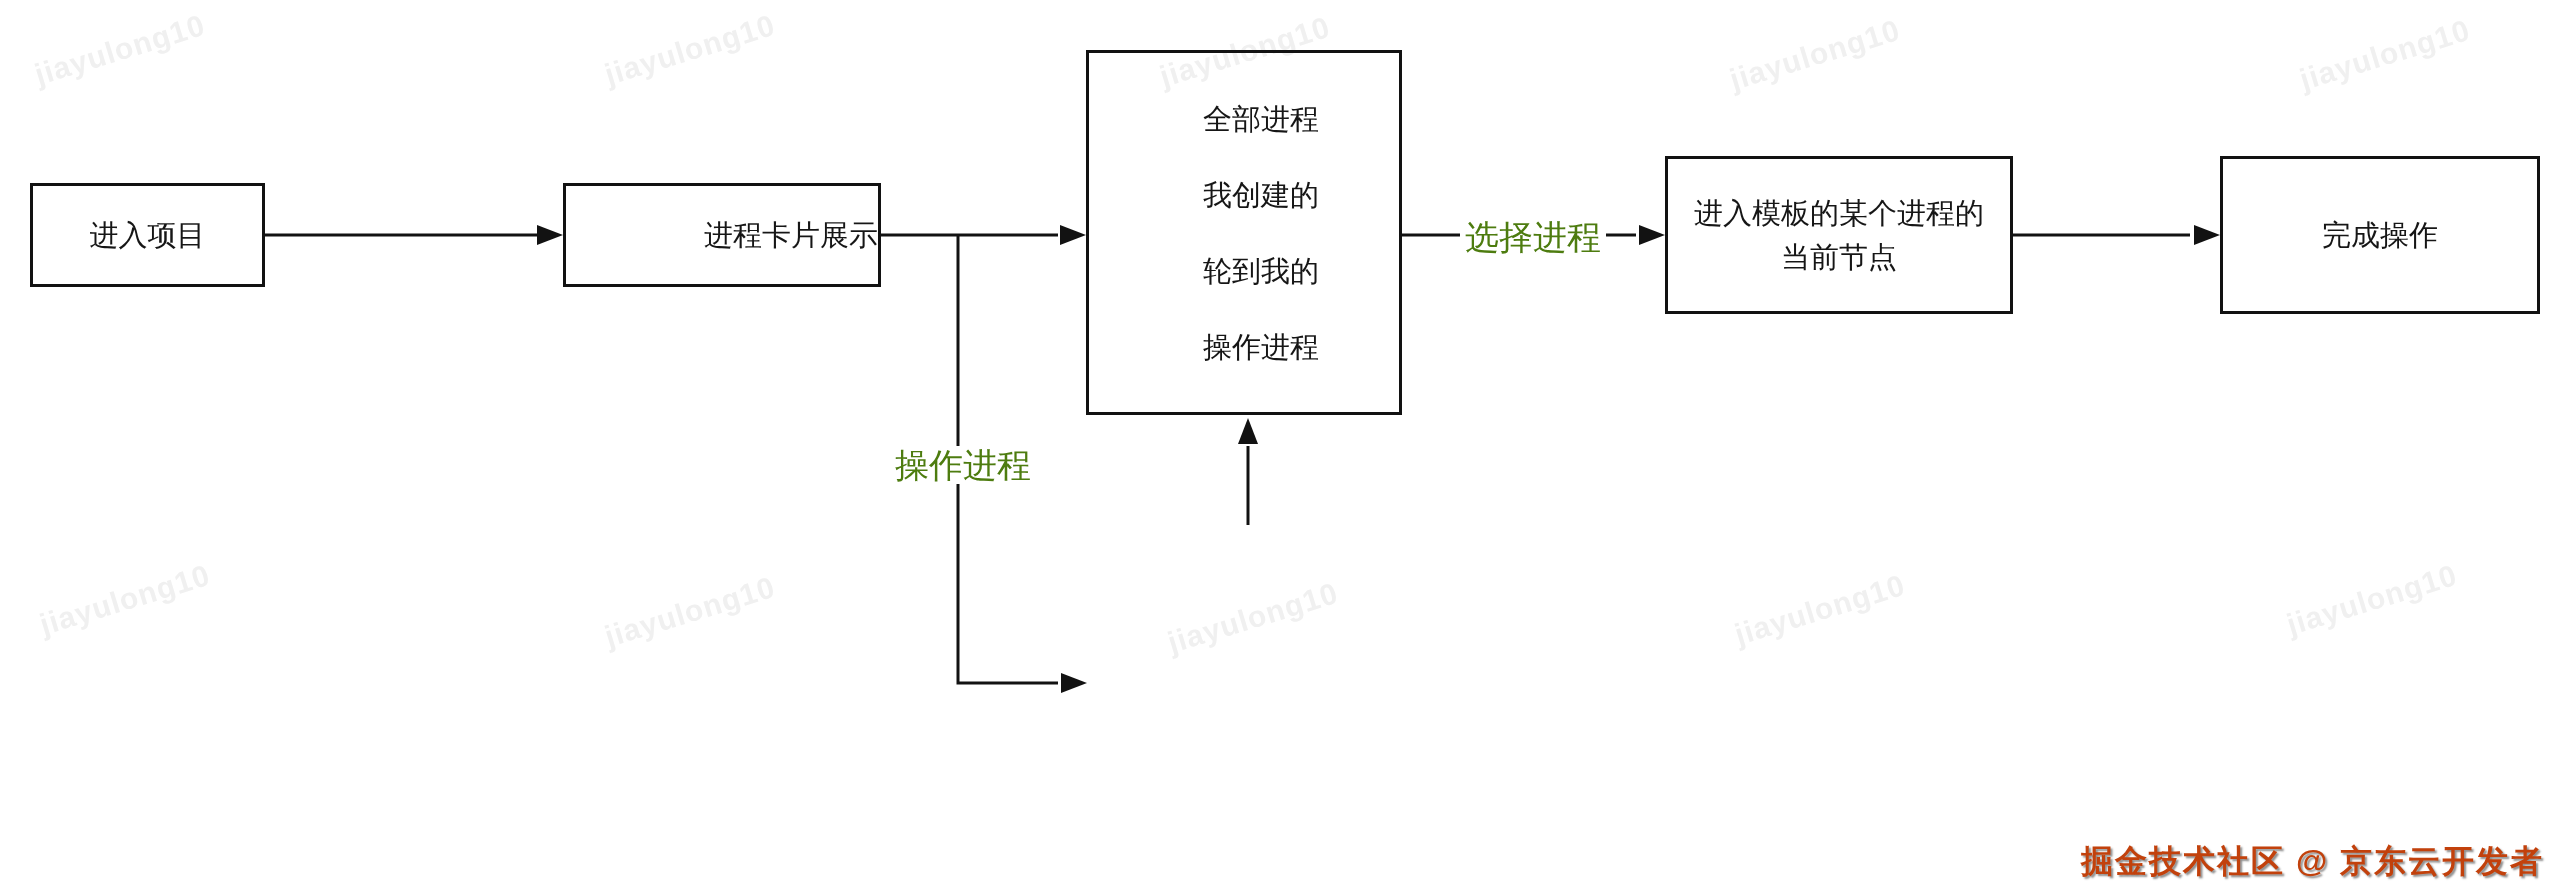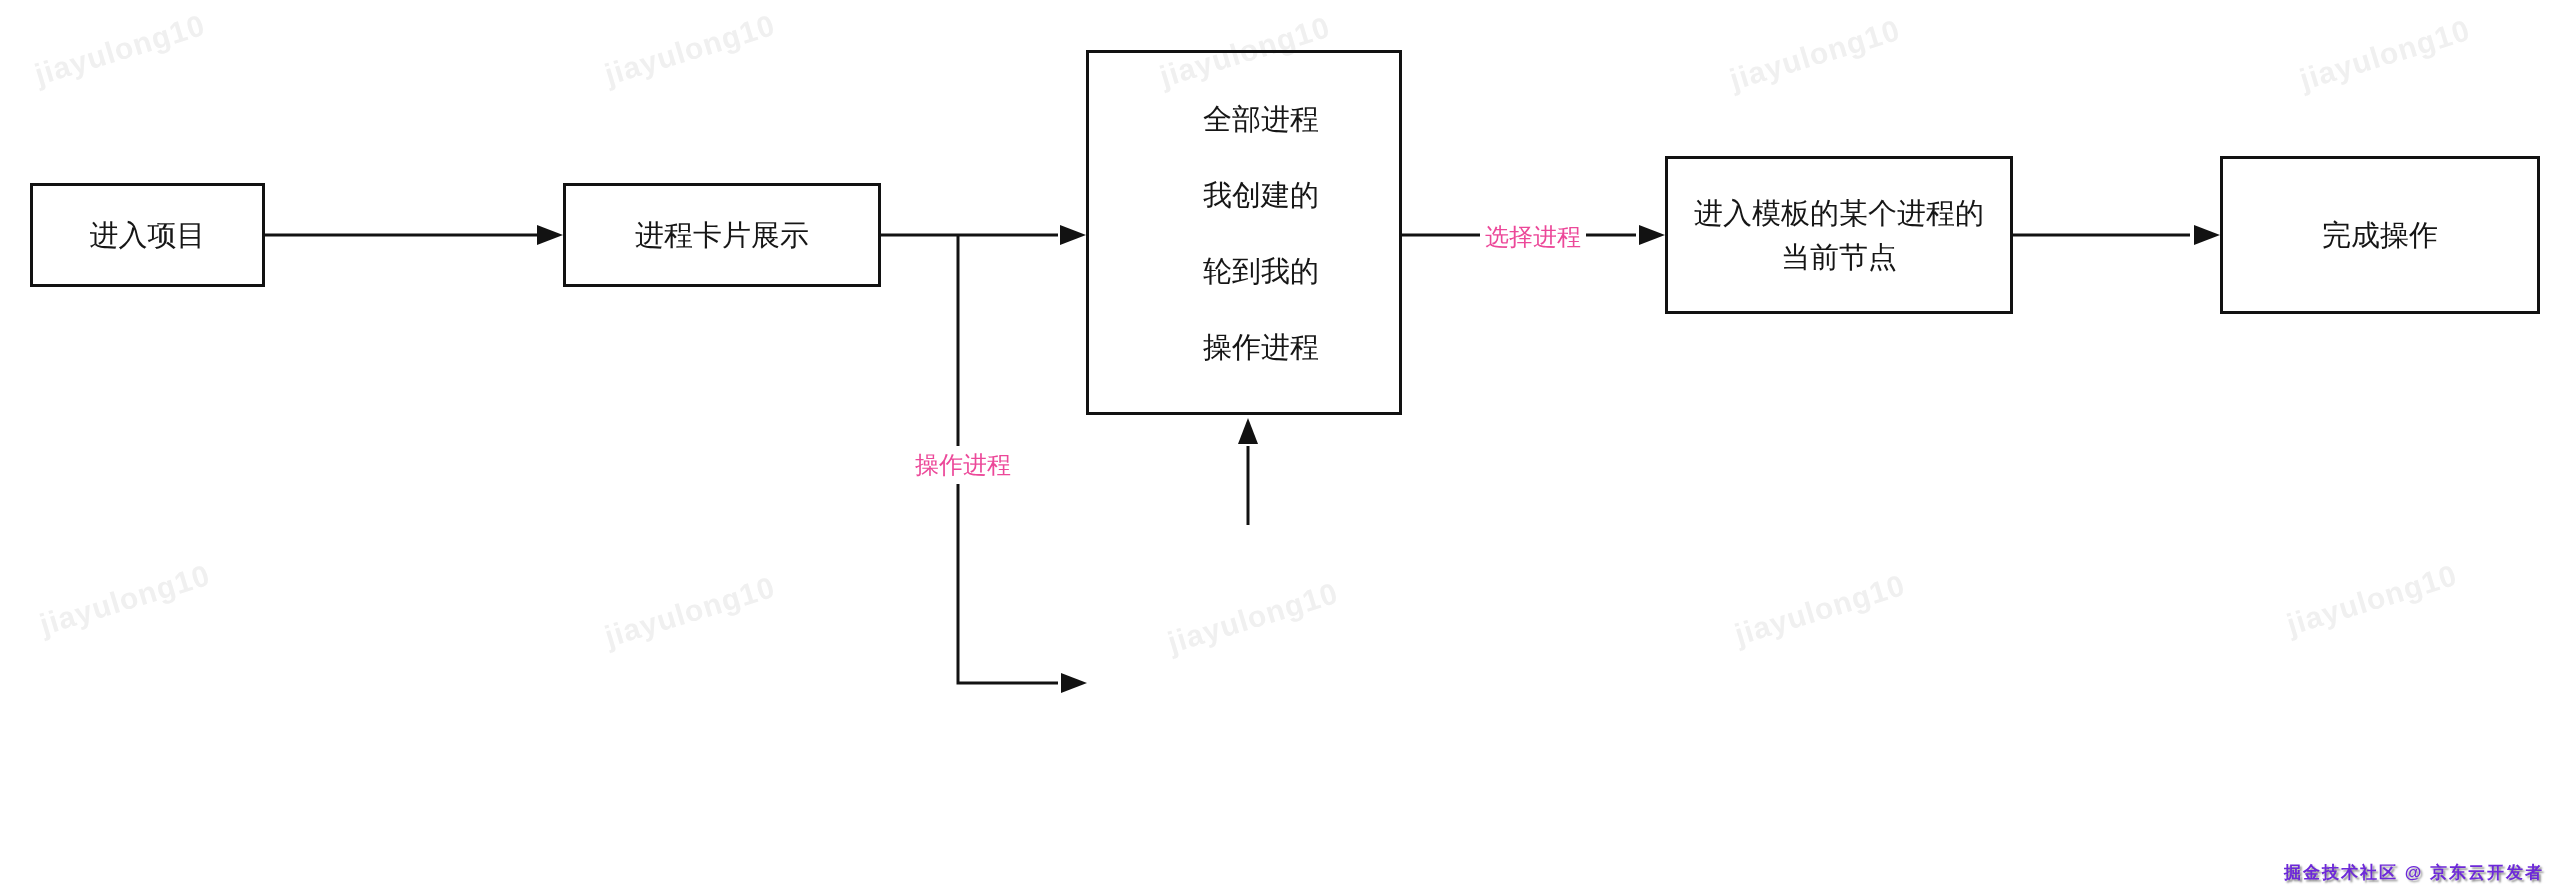--- a/index.html
+++ b/index.html
@@ -43,50 +43,50 @@
     display: flex;
     flex-direction: column;
     align-items: center;
     justify-content: center;
     text-align: center;
     font-size: 29px;
     line-height: 40px;
   }
   .node .line { display: block; white-space: nowrap; }
   .node-enter     { left: 30px;   top: 183px; width: 235px; height: 104px; }
-  .node-cards     { left: 563px;  top: 183px; width: 318px; height: 104px; }
+  .node-cards     { left: 563px;  top: 183px; width: 318px; height: 104px; align-items: flex-end; }
   .node-list      { left: 1086px; top: 50px;  width: 316px; height: 365px; }
   .node-list .line { line-height: 76px; margin-left: 34px; }
   .node-template  { left: 1665px; top: 156px; width: 348px; height: 158px; }
   .node-template .line { line-height: 44px; }
   .node-complete  { left: 2220px; top: 156px; width: 320px; height: 158px; }
   .node-menu      { left: 1087px; top: 525px; width: 321px; height: 316px; }
   .node-menu .line { line-height: 77px; }
   
   .edge-label {
     position: absolute;
     transform: translate(-50%, -50%);
     background: #ffffff;
-    color: #ec4899;
-    font-size: 24px;
+    color: #4d7c0f;
+    font-size: 34px;
     line-height: 34px;
     padding: 2px 5px;
     white-space: nowrap;
   }
   .label-select  { left: 1533px; top: 237px; }
   .label-operate { left: 963px;  top: 465px; }
   
   .attribution {
     position: absolute;
     right: 16px;
     bottom: 10px;
-    font-size: 17px;
+    font-size: 32px;
     font-weight: 600;
     letter-spacing: 2px;
-    color: #6d28d9;
+    color: #c2410c;
     text-shadow: 2px 2px 2px #8f8f8f;
     white-space: nowrap;
     user-select: none;
   }
 </style>
 </head>
 <body>
 
 <div class="canvas">
 

